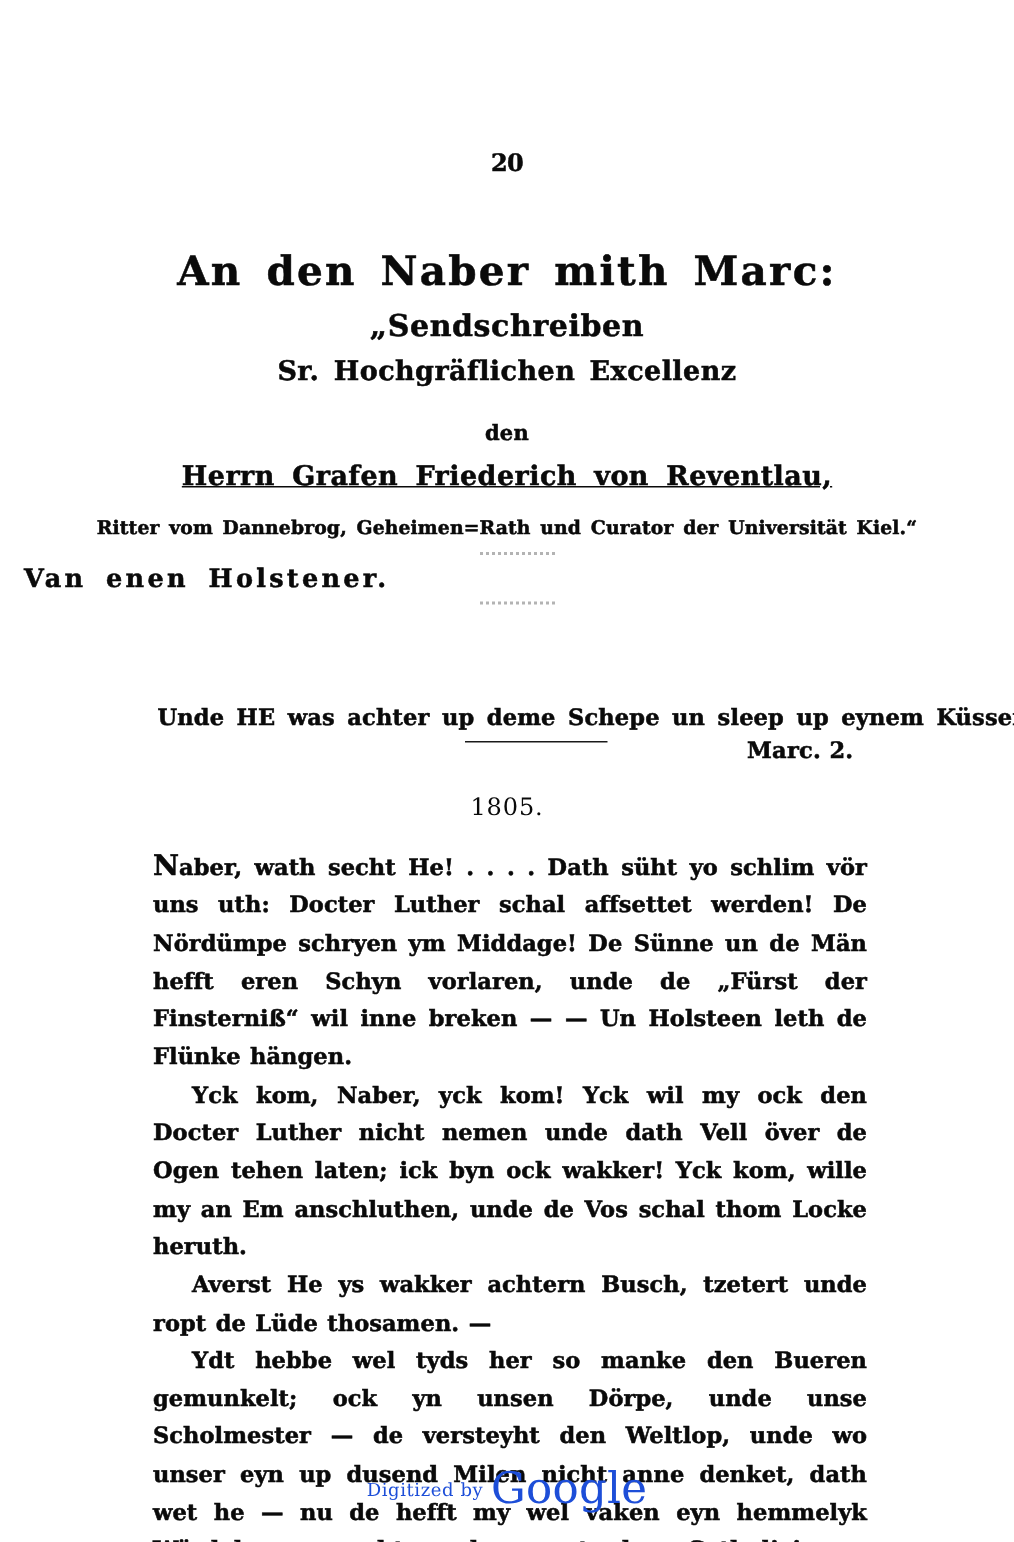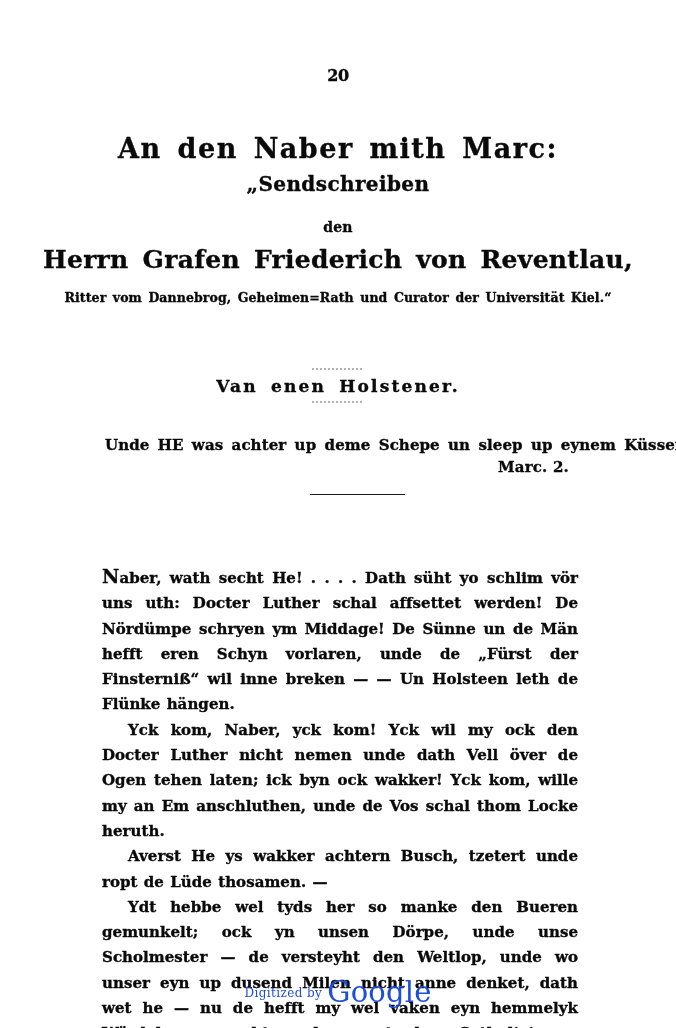--- a/index.html
+++ b/index.html
@@ -20,20 +20,21 @@
   .page {
     position: absolute;
     inset: 0;
   }
 
   
   .fraktur {
     font-family: "DejaVu Serif", "Liberation Serif", serif;
     font-weight: 700;
     letter-spacing: -0.01em;
+    margin-top: 33px;
     -webkit-text-stroke: 0.35px #0a0a0a;
   }
 
   
   .folio {
     position: absolute;
     top: 66px;
     left: 0;
     right: 0;
     text-align: center;
@@ -72,38 +73,38 @@
     letter-spacing: 0.3px;
     word-spacing: 3px;
   }
   .den-line {
     margin-top: 23px;
     font-size: 14px;
     letter-spacing: 0.2px;
   }
   .dedicatee {
     margin-top: 10px;
-    font-size: 25px;
+    font-size: 18px;
     letter-spacing: 0.3px;
     word-spacing: 5px;
+    text-decoration: underline;
   }
   .titles-line {
     margin-top: 16px;
     font-size: 12.5px;
     letter-spacing: 0.1px;
     word-spacing: 2px;
   }
 
   
   .author-block {
     position: absolute;
     top: 368px;
-    left: 0;
-    right: 0;
-    text-align: center;
+    left: 16px;
+    right: 0;
   }
   .dot-rule {
     width: 52px;
     height: 2px;
     margin: 0 auto;
     background-image: repeating-linear-gradient(
       to right,
       #9a9a9a 0px, #9a9a9a 2px,
       rgba(255,255,255,0) 2px, rgba(255,255,255,0) 4px
     );
@@ -211,38 +212,40 @@
 </head>
 <body>
 
 <div class="page">
 
   <div class="folio fraktur">20</div>
 
   <div class="title-block">
     <div class="main-title fraktur">An den Naber mith Marc:</div>
     <div class="sendschreiben fraktur">„Sendschreiben</div>
+    <div class="excellenz fraktur">Sr. Hochgräflichen Excellenz</div>
     <div class="den-line fraktur">den</div>
     <div class="dedicatee fraktur">Herrn Grafen Friederich von Reventlau,</div>
     <div class="titles-line fraktur">Ritter vom Dannebrog, Geheimen=Rath und Curator der Universität Kiel.“</div>
   </div>
 
   <div class="author-block">
     <div class="dot-rule"></div>
     <div class="author fraktur">Van enen Holstener.</div>
     <div class="dot-rule"></div>
   </div>
 
   <div class="epigraph">
     <div class="epigraph-text fraktur">Unde HE was achter up deme Schepe un sleep up eynem Küssen.</div>
     <div class="epigraph-cite fraktur">Marc. 2.</div>
   </div>
 
   <div class="divider"></div>
 
+  <div class="year">1805.</div>
 
   <div class="body-text" id="body-text">
       <p class="para fraktur"><span class="initial">N</span><span>aber, wath secht He! . . . . Dath süht yo schlim vör uns uth: Docter Luther schal affsettet werden! De Nördümpe schryen ym Middage! De Sünne un de Män hefft eren Schyn vorlaren, unde de „Fürst der Finsterniß“ wil inne breken — — Un Holsteen leth de Flünke hängen.</span></p>
       <p class="para fraktur"><span>Yck kom, Naber, yck kom! Yck wil my ock den Docter Luther nicht nemen unde dath Vell över de Ogen tehen laten; ick byn ock wakker! Yck kom, wille my an Em anschluthen, unde de Vos schal thom Locke heruth.</span></p>
       <p class="para fraktur"><span>Averst He ys wakker achtern Busch, tzetert unde ropt de Lüde thosamen. —</span></p>
       <p class="para fraktur"><span>Ydt hebbe wel tyds her so manke den Bueren gemunkelt; ock yn unsen Dörpe, unde unse Scholmester — de versteyht den Weltlop, unde wo unser eyn up dusend Milen nicht anne denket, dath wet he — nu de hefft my wel vaken eyn hemmelyk Wördeken gesecht nnd yegent den Catholicismus gewareschowt; men ick</span></p>
     </div>
 
   <div class="watermark">
     <span class="wm-prefix">Digitized by</span><span class="wm-google">Google</span>

